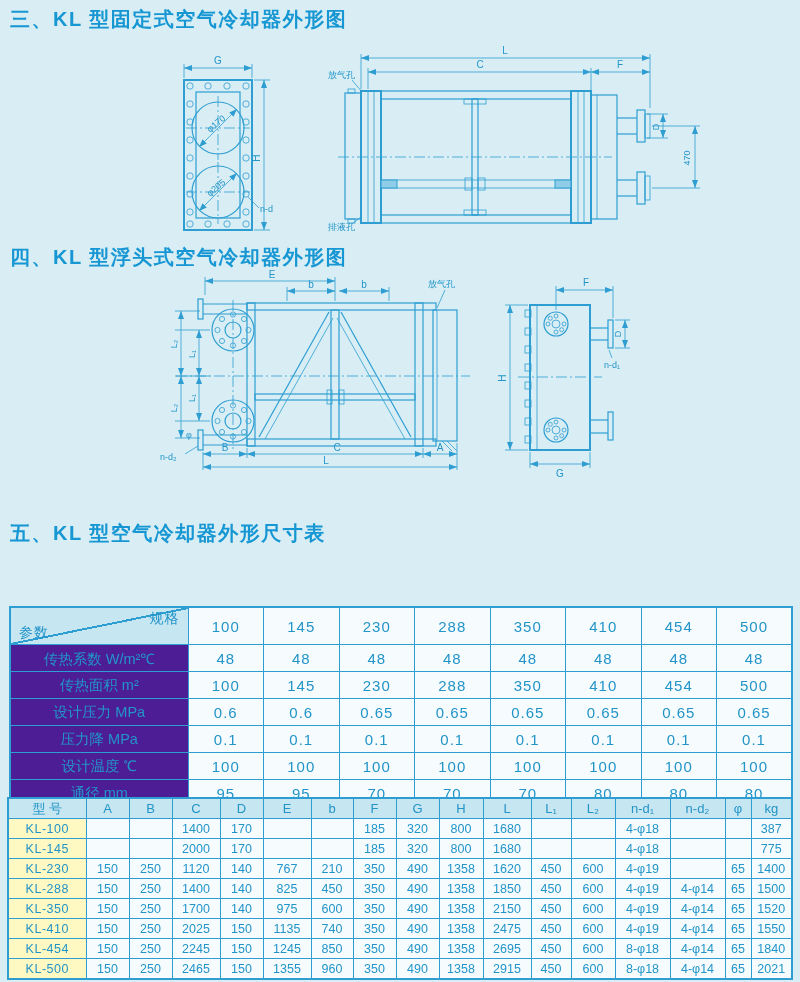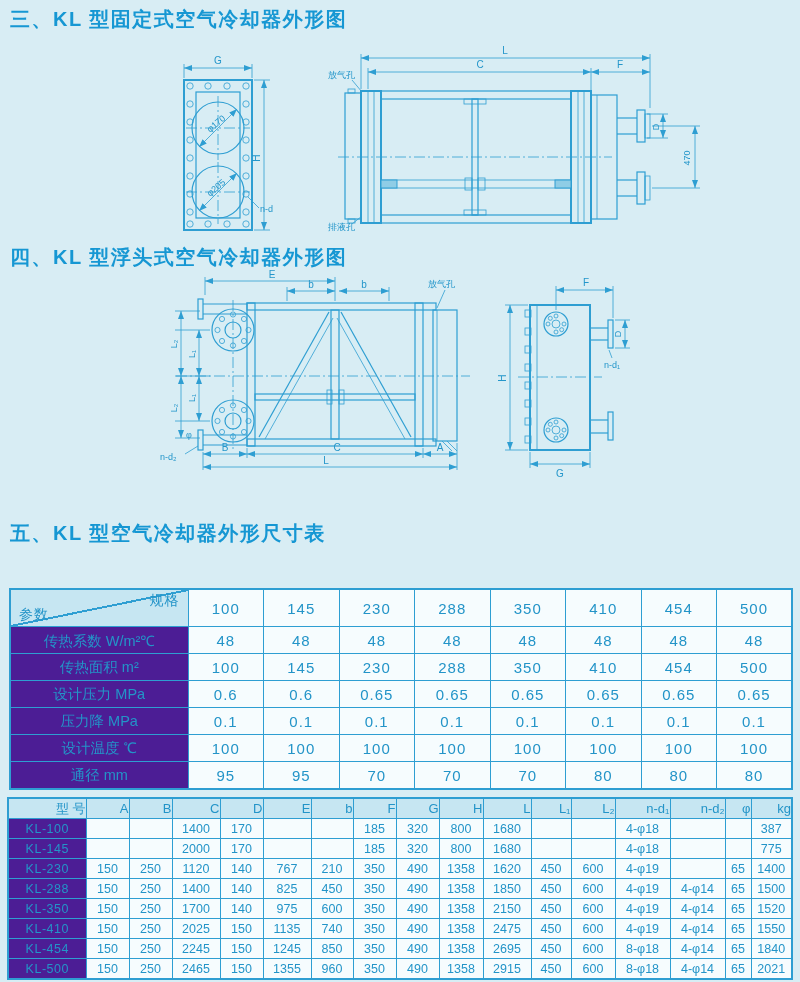--- a/index.html
+++ b/index.html
@@ -24,28 +24,28 @@
   svg .dash{stroke:#2e9ed2;fill:none;stroke-width:0.8;stroke-dasharray:11 3 2 3;}
   svg text{fill:#2496ca;font-family:"Liberation Sans",sans-serif;}
   .tbl{
     position:absolute;border-collapse:collapse;table-layout:fixed;
     background:#f6fcfe;
   }
   .tbl th,.tbl td{
     border:1px solid #2e9ed2;color:#2394c8;text-align:center;
     overflow:hidden;white-space:nowrap;padding:0;font-weight:normal;
   }
-  .tbl1{left:9px;top:588px;width:782px;border:2px solid #2e9ed2;}
+  .tbl1{left:9px;top:606px;width:782px;border:2px solid #2e9ed2;}
   .tbl1 td,.tbl1 th{height:26px;font-size:15px;letter-spacing:1px;}
   .tbl1 thead th{height:36px;}
   .tbl1 tbody th{background:#4c1d95;font-size:14.5px;letter-spacing:0;}
   .tbl2{left:7px;top:797px;width:786px;border:2px solid #2e9ed2;}
   .tbl2 td,.tbl2 th{height:19px;font-size:12.5px;}
-  .tbl2 thead th{background:#c6e6f2;font-size:13px;text-align:right;}
-  .tbl2 tbody th{background:#4c1d95;letter-spacing:0.5px;}
+  .tbl2 thead th{background:#c6e6f2;font-size:13px;}
+  .tbl2 tbody th{background:#fef9c3;letter-spacing:0.5px;}
   .diag{position:relative;background:#c6e6f2;}
   .diag::after{
     content:"";position:absolute;inset:0;
     background:linear-gradient(to bottom right,transparent calc(50% - 1px),#2e9ed2 calc(50% - 1px),#2e9ed2 calc(50% + 1px),transparent calc(50% + 1px));
   }
   .diag .dtop{position:absolute;top:2px;right:8px;z-index:1;font-size:14px;}
   .diag .dbot{position:absolute;bottom:2px;left:8px;z-index:1;font-size:14px;}
 </style>
 </head>
 <body>

